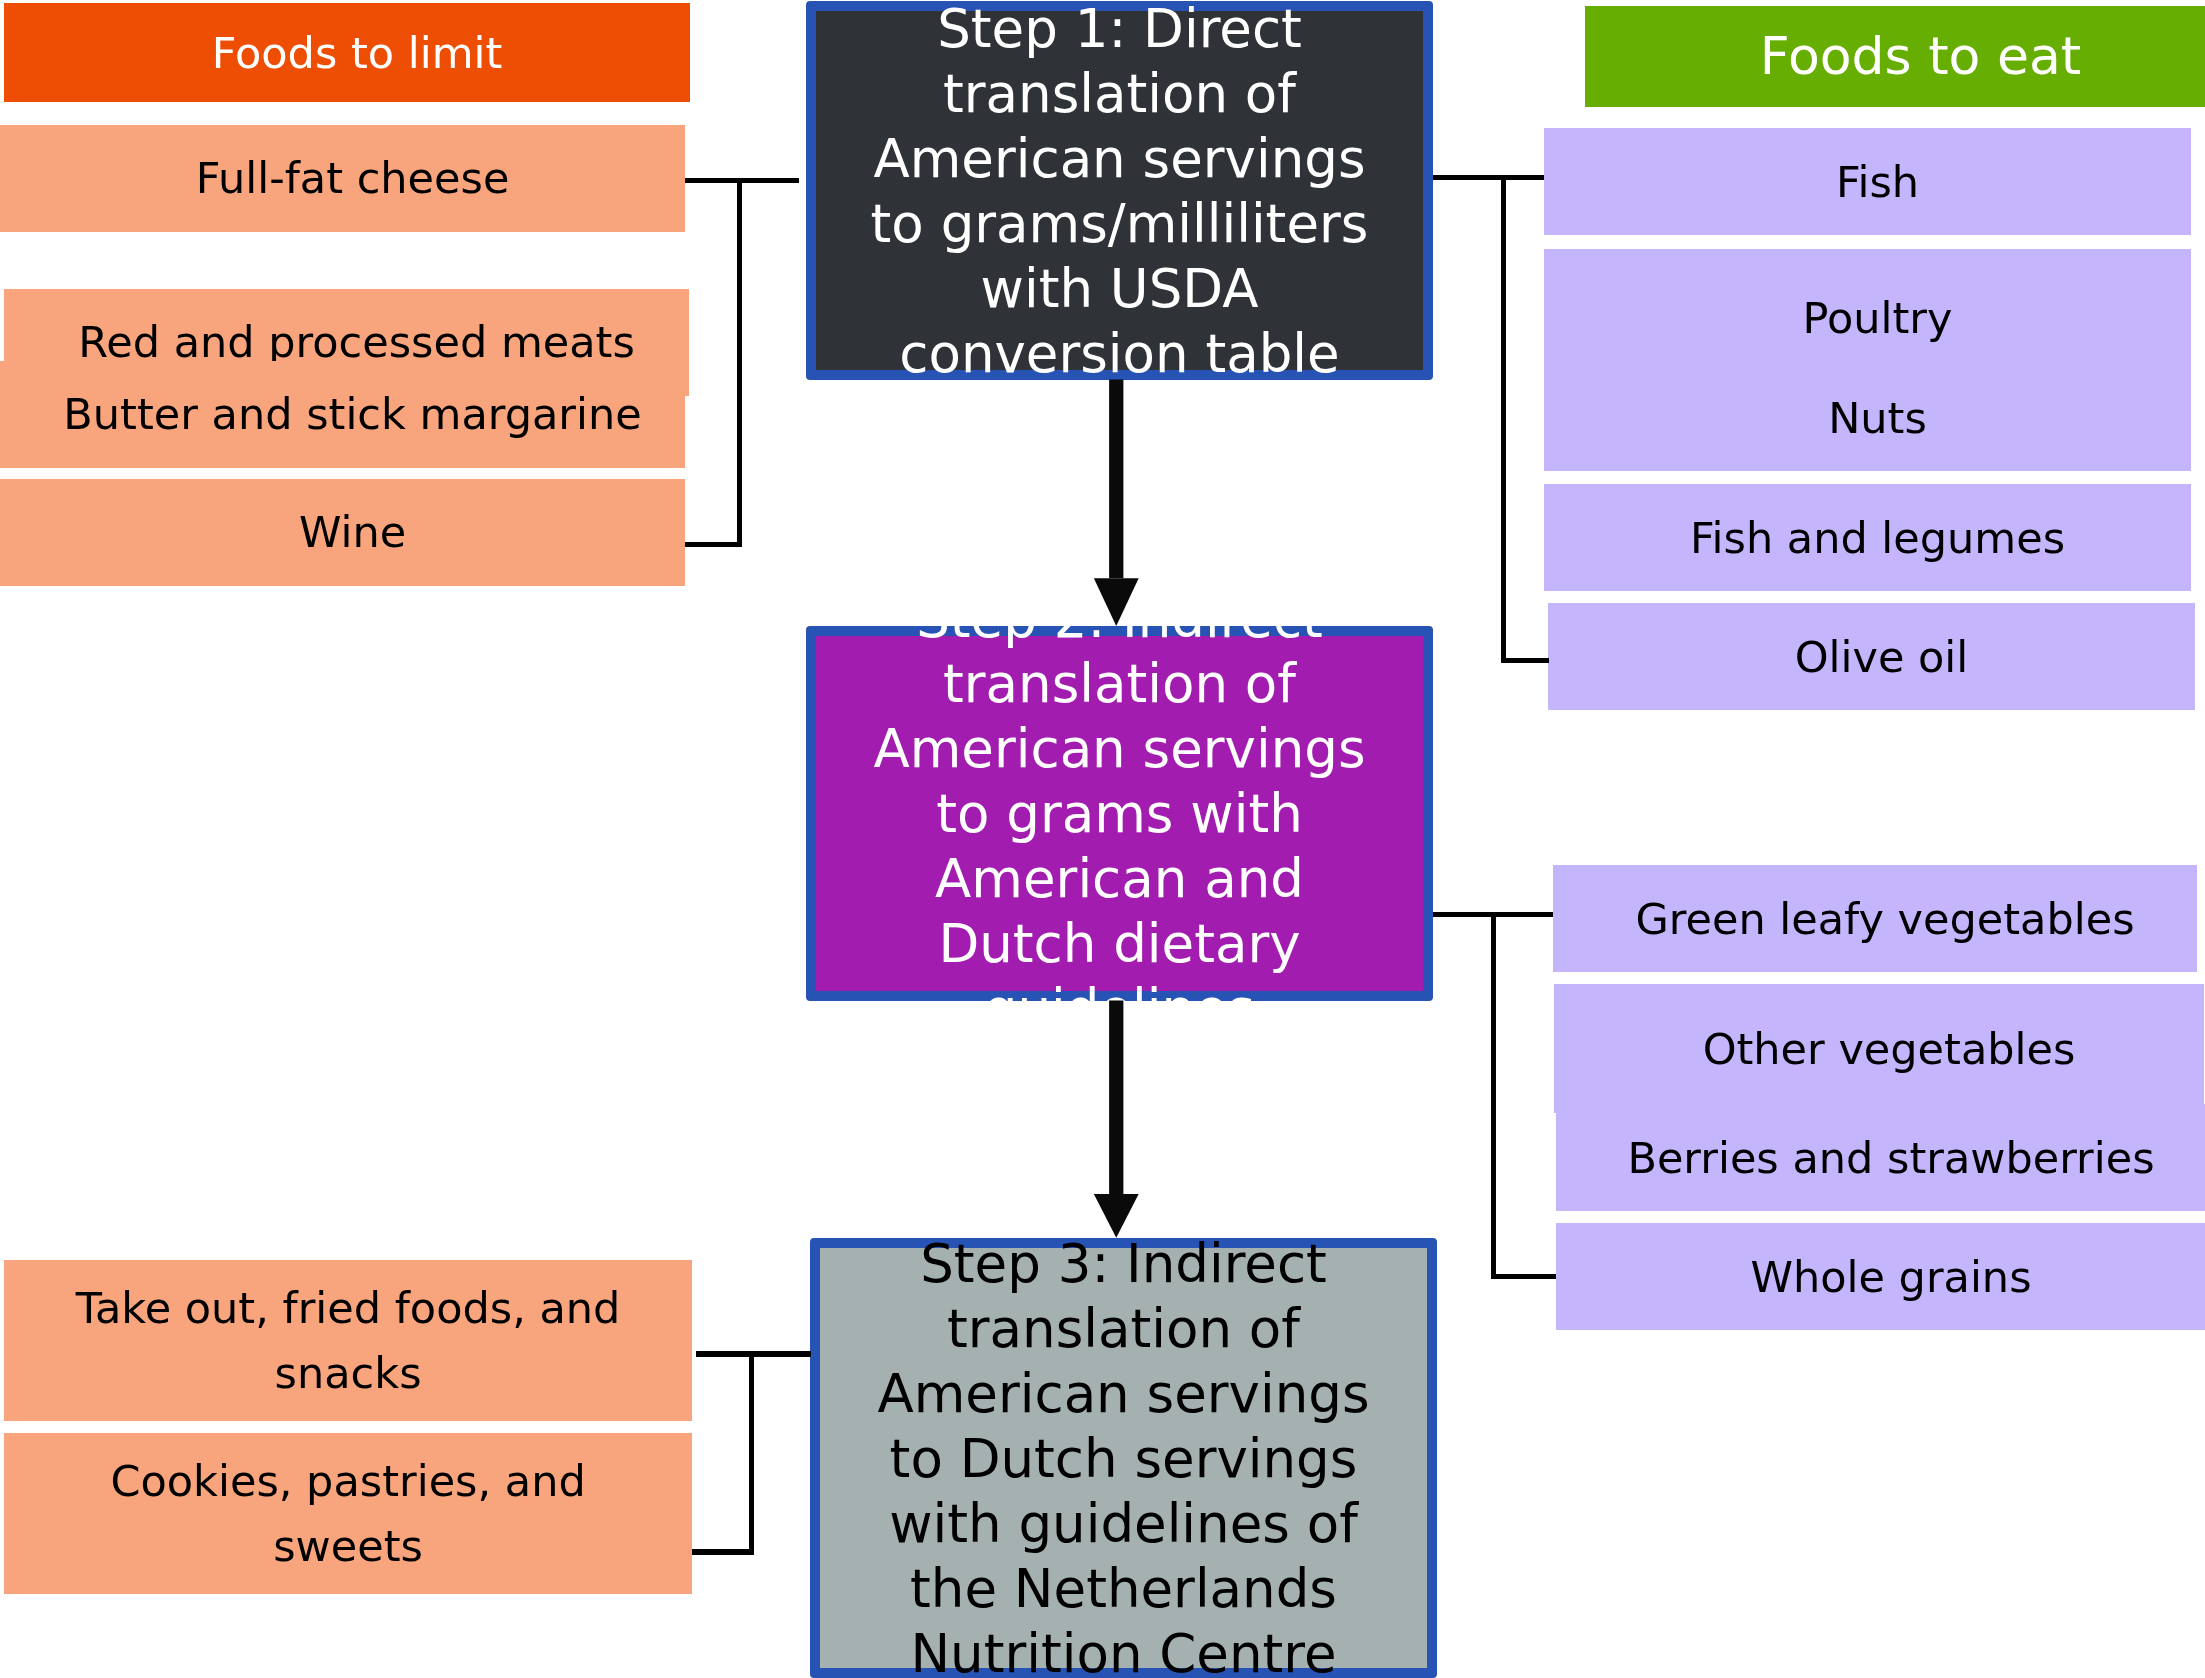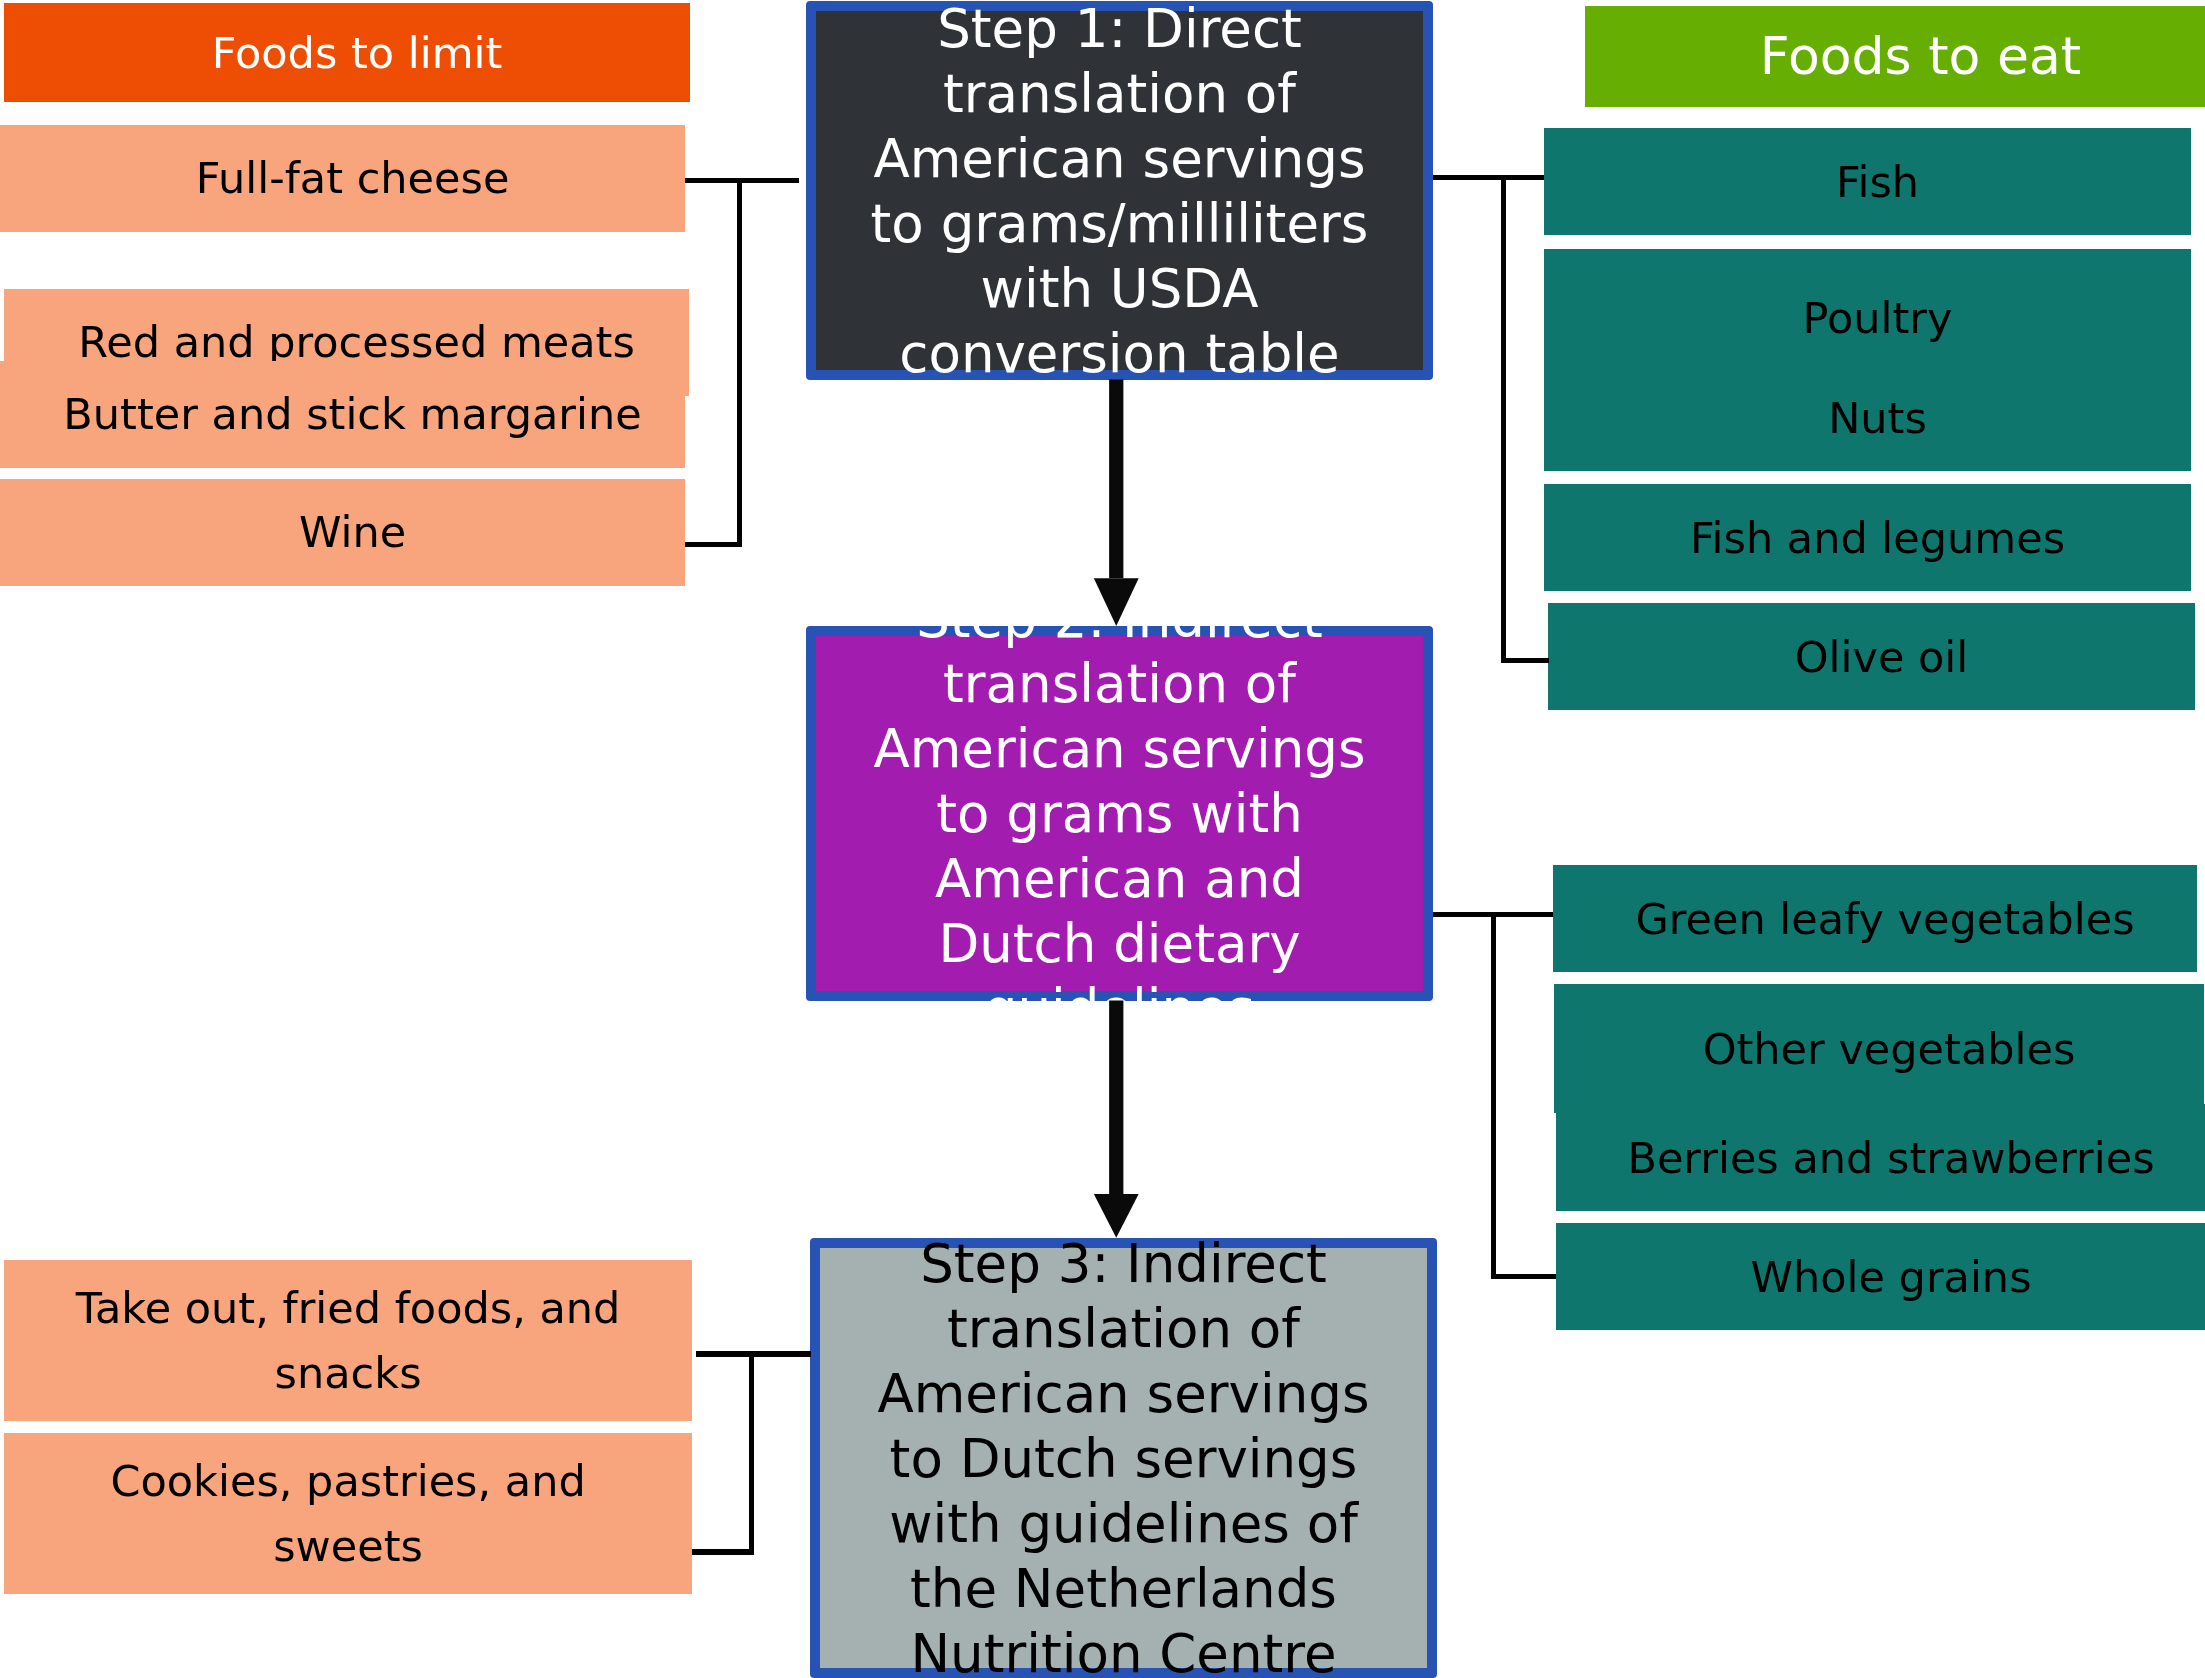--- a/index.html
+++ b/index.html
@@ -3,21 +3,21 @@
 <meta charset="utf-8">
 <style>
   html, body { margin:0; padding:0; background:#ffffff; }
   body { width:2205px; height:1678px; position:relative; overflow:hidden;
          font-family:"DejaVu Sans","Liberation Sans",sans-serif; }
   .box { position:absolute; display:flex; align-items:center; justify-content:center;
          text-align:center; box-sizing:border-box;padding-left:20px; }
   .hdr-limit { background:#ee4e03; color:#fff; font-size:43px; }
   .hdr-eat { background:#66ae02; color:#fff; font-size:52px;margin-left:45px; }
   .limit { background:#f8a57e; color:#000; font-size:43px; line-height:65px; }
-  .eat { background:#0f766e; color:#000; font-size:43px; }
+  .eat { background:#c4b5fd; color:#000; font-size:43px; }
   .step { border:10.2px solid #2753b4; border-radius:4.1px; font-size:53px; line-height:65px; padding:0 37px; }
   .step1 { background:#2f3337; color:#fff; }
   .step2 { background:#a21caf; color:#fff; }
   .step3 { background:#a5b1b0; color:#000; }
   .line { position:absolute; background:#000; }
   svg.arrows { position:absolute; left:0; top:0; }
 </style>
 </head>
 <body>
 

